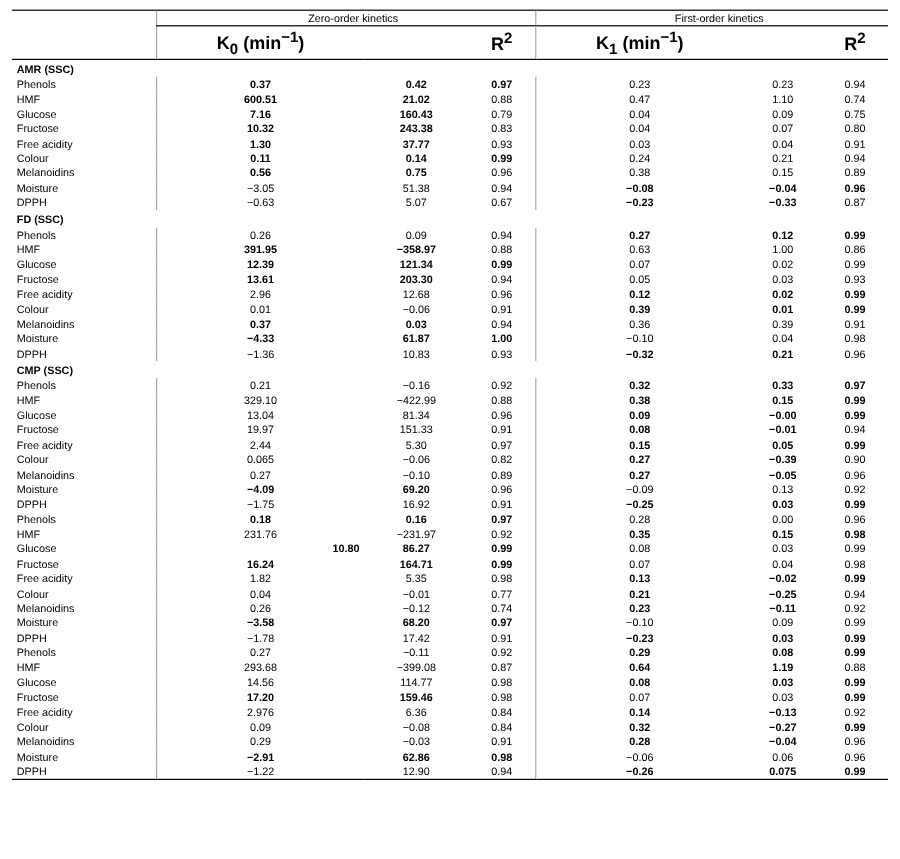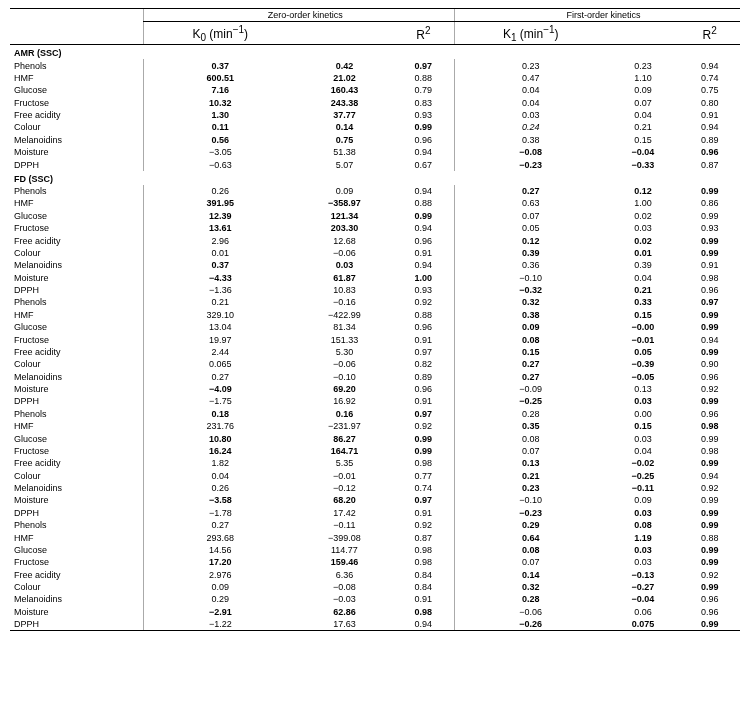--- a/index.html
+++ b/index.html
@@ -31,22 +31,22 @@
     }
     .bold { font-weight: bold; }
     .header-top th {
       border-top: 1.5px solid #000;
       border-bottom: none;
       font-weight: normal;
       font-size: 9px;
     }
     .header-bottom th {
       border-bottom: 1.5px solid #000;
-      font-weight: normal;
-      font-size: 12px;
+      font-weight: bold;
+      font-size: 15px;
     }
     .section-header td {
       font-weight: bold;
       padding-top: 3px;
     }
     .last-row td {
       border-bottom: 1.5px solid #000;
     }
     .group-header-span {
       border-bottom: 1px solid #000;
@@ -120,21 +120,21 @@
         <td>0.93</td>
         <td style="border-left: 1px solid rgb(170, 170, 170);">0.03</td>
         <td>0.04</td>
         <td>0.91</td>
       </tr>
       <tr>
         <td>Colour</td>
         <td class="bold" style="border-left: 1px solid rgb(170, 170, 170);">0.11</td>
         <td class="bold">0.14</td>
         <td class="bold">0.99</td>
-        <td style="border-left: 1px solid rgb(170, 170, 170); font-style: italic;">0.24</td>
+        <td style="border-left: 1px solid rgb(170, 170, 170);">0.24</td>
         <td>0.21</td>
         <td>0.94</td>
       </tr>
       <tr>
         <td>Melanoidins</td>
         <td class="bold" style="border-left: 1px solid rgb(170, 170, 170);">0.56</td>
         <td class="bold">0.75</td>
         <td>0.96</td>
         <td style="border-left: 1px solid rgb(170, 170, 170);">0.38</td>
         <td>0.15</td>
@@ -235,20 +235,23 @@
       </tr>
       <tr>
         <td>DPPH</td>
         <td style="border-left: 1px solid rgb(170, 170, 170);">−1.36</td>
         <td>10.83</td>
         <td>0.93</td>
         <td class="bold" style="border-left: 1px solid rgb(170, 170, 170);">−0.32</td>
         <td class="bold">0.21</td>
         <td>0.96</td>
       </tr>
+      <tr class="section-header">
+        <td colspan="7">CMP (SSC)</td>
+      </tr>
       <tr>
         <td>Phenols</td>
         <td style="border-left: 1px solid rgb(170, 170, 170);">0.21</td>
         <td>−0.16</td>
         <td>0.92</td>
         <td class="bold" style="border-left: 1px solid rgb(170, 170, 170);">0.32</td>
         <td class="bold">0.33</td>
         <td class="bold">0.97</td>
       </tr>
       <tr>
@@ -336,21 +339,21 @@
         <td>HMF</td>
         <td style="border-left: 1px solid rgb(170, 170, 170);">231.76</td>
         <td>−231.97</td>
         <td>0.92</td>
         <td class="bold" style="border-left: 1px solid rgb(170, 170, 170);">0.35</td>
         <td class="bold">0.15</td>
         <td class="bold">0.98</td>
       </tr>
       <tr>
         <td>Glucose</td>
-        <td class="bold" style="border-left: 1px solid rgb(170, 170, 170);">10.80</td>
+        <td class="bold" style="border-left: 1px solid rgb(170, 170, 170); text-align: right;">10.80</td>
         <td class="bold">86.27</td>
         <td class="bold">0.99</td>
         <td style="border-left: 1px solid rgb(170, 170, 170);">0.08</td>
         <td>0.03</td>
         <td>0.99</td>
       </tr>
       <tr>
         <td>Fructose</td>
         <td class="bold" style="border-left: 1px solid rgb(170, 170, 170); margin-left: 38px;">16.24</td>
         <td class="bold">164.71</td>
@@ -472,20 +475,20 @@
         <td class="bold" style="border-left: 1px solid rgb(170, 170, 170);">−2.91</td>
         <td class="bold">62.86</td>
         <td class="bold">0.98</td>
         <td style="border-left: 1px solid rgb(170, 170, 170);">−0.06</td>
         <td>0.06</td>
         <td>0.96</td>
       </tr>
       <tr class="last-row">
         <td style="border-bottom: 1.5px solid rgb(0, 0, 0);">DPPH</td>
         <td style="border-left: 1px solid rgb(170, 170, 170); border-bottom: 1.5px solid rgb(0, 0, 0);">−1.22</td>
-        <td style="border-bottom: 1.5px solid rgb(0, 0, 0);">17.63</td>
+        <td style="border-bottom: 1.5px solid rgb(0, 0, 0);">12.90</td>
         <td style="border-bottom: 1.5px solid rgb(0, 0, 0);">0.94</td>
         <td class="bold" style="border-left: 1px solid rgb(170, 170, 170); border-bottom: 1.5px solid rgb(0, 0, 0);">−0.26</td>
         <td class="bold" style="border-bottom: 1.5px solid rgb(0, 0, 0);">0.075</td>
         <td class="bold" style="border-bottom: 1.5px solid rgb(0, 0, 0);">0.99</td>
       </tr>
     </tbody>
 </table>
 
 </body></html>

